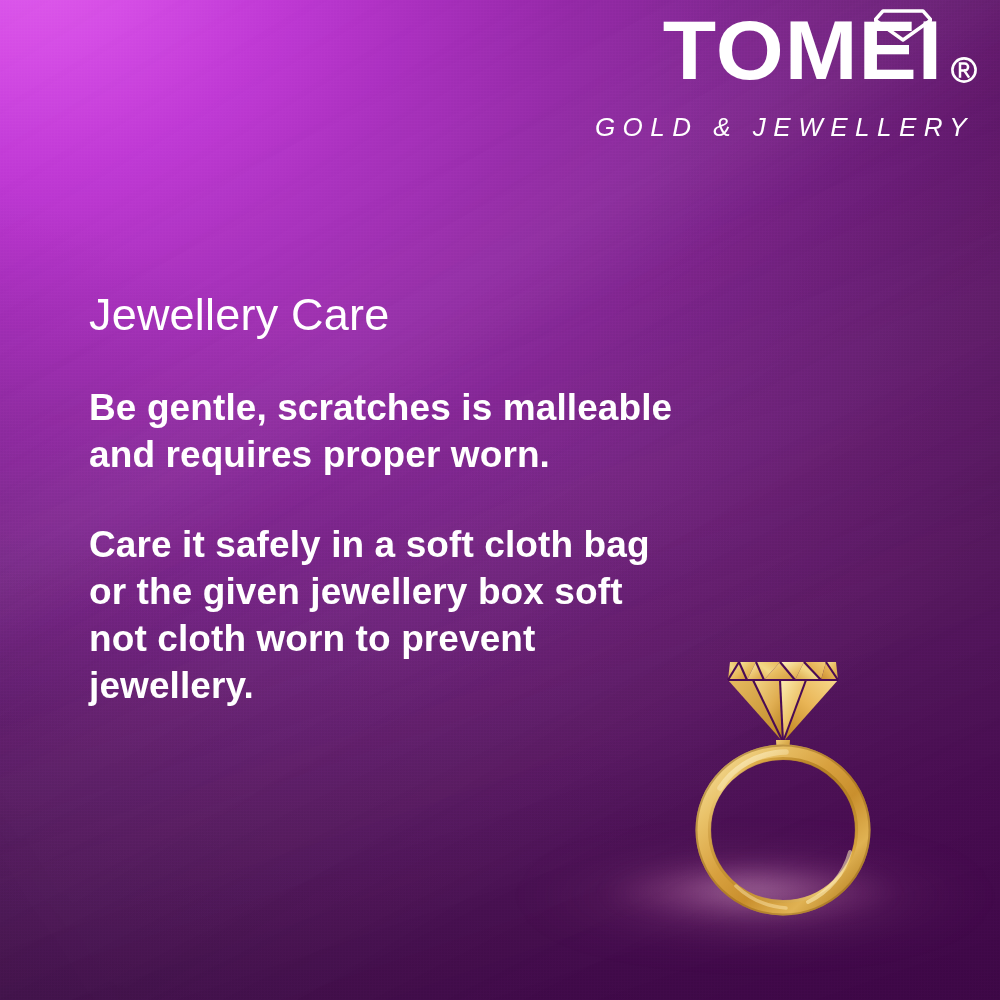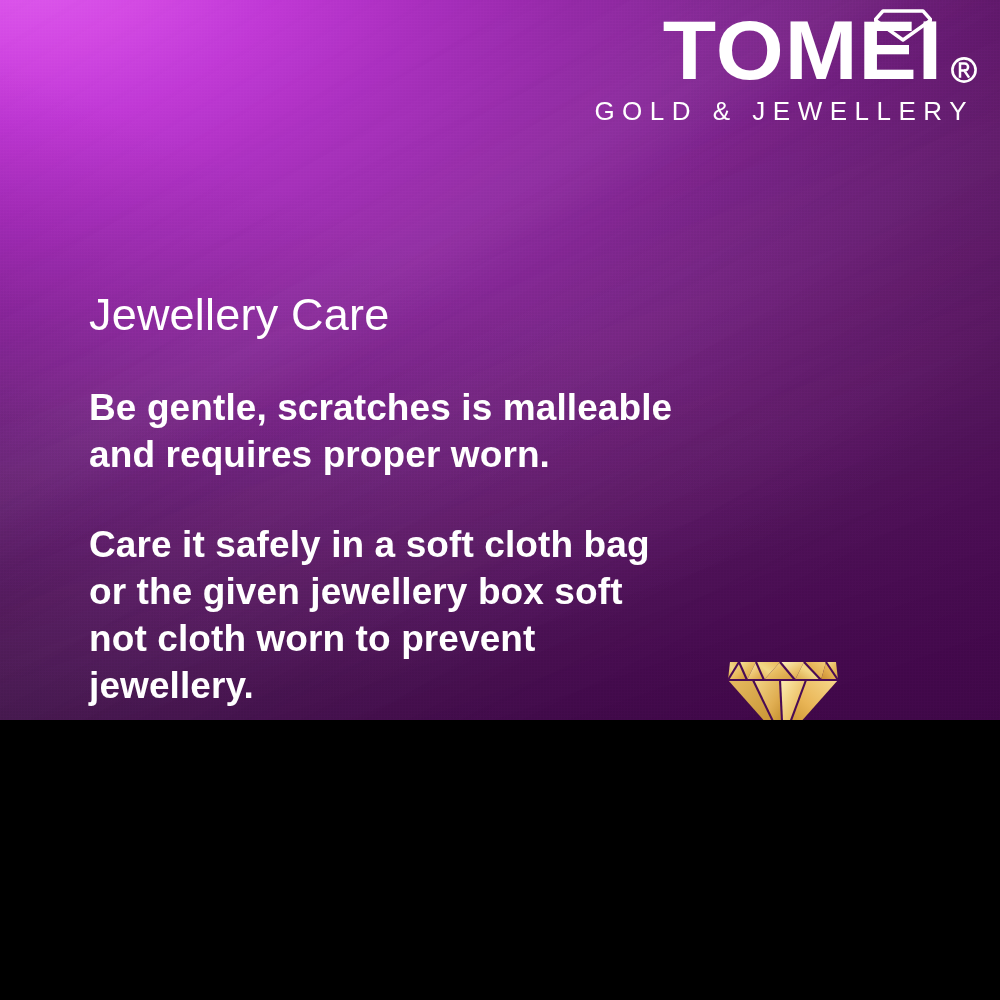--- a/index.html
+++ b/index.html
@@ -4,21 +4,21 @@
 <title>Tomei Jewellery Care</title>
 <style>
   html, body {
     margin: 0;
     padding: 0;
     background: #000;
   }
   .canvas {
     position: relative;
     width: 1000px;
-    height: 720px;
+    height: 1000px;
     overflow: hidden;
     font-family: "Liberation Sans", sans-serif;
     background: #8E2196;
   }
 
   
   .bg-base {
     position: absolute;
     inset: 0;
     background:
@@ -172,28 +172,29 @@
   }
   .logo-reg {
     position: absolute;
     right: 0px;
     top: 50px;
     width: 28px;
     height: 28px;
   }
   .logo-tagline {
     display: block;
-    margin-top: 4px;
+    margin-top: 20px;
     font-family: "Liberation Sans", sans-serif;
     font-weight: 400;
     font-size: 26px;
     letter-spacing: 7.5px;
     color: #FFFFFF;
     padding-right: 4px;
     white-space: nowrap;
+    font-style: italic;
   }
 
   
   .copy {
     position: absolute;
     left: 89px;
     top: 288px;
     width: 600px;
   }
   .headline {

